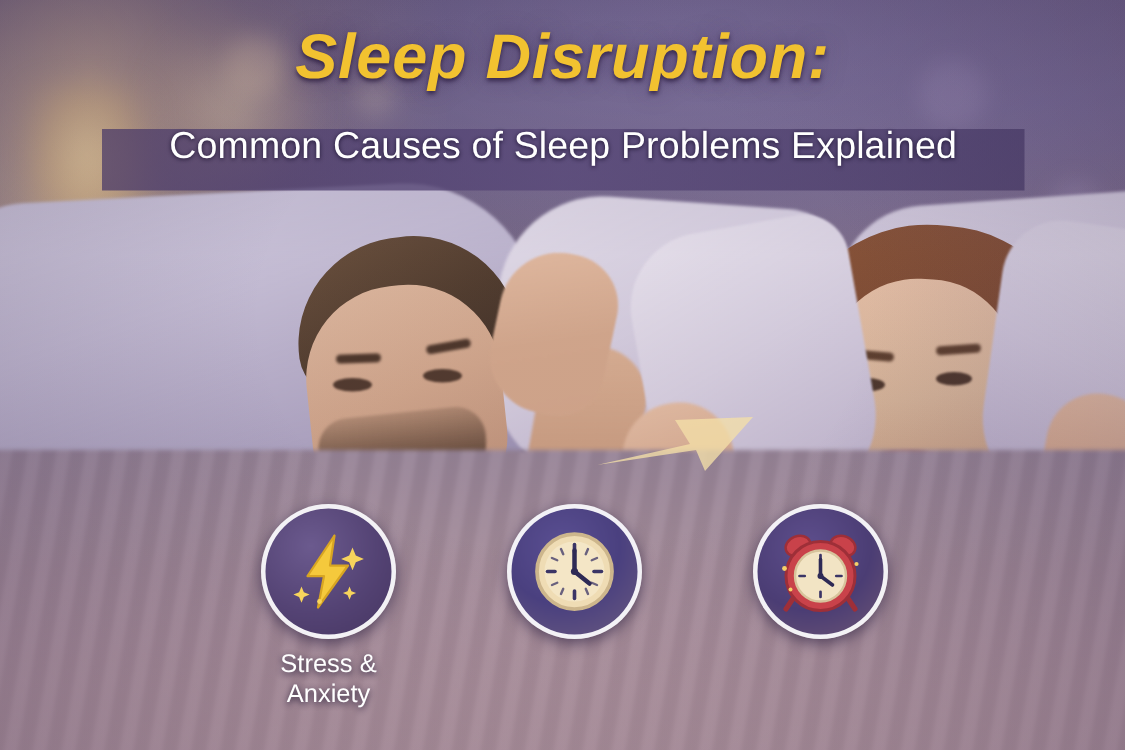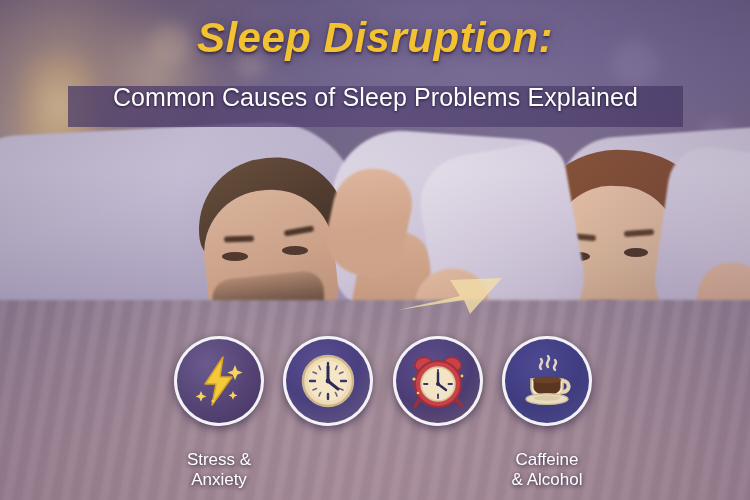--- a/index.html
+++ b/index.html
@@ -188,21 +188,21 @@
     border:3px solid rgba(255,255,255,.93);
     box-shadow:0 3px 9px rgba(30,18,55,.55);
     display:flex;align-items:center;justify-content:center;
     overflow:hidden;position:relative;
   }
   .c1{background:radial-gradient(circle at 36% 30%, #6b5a8e 0%, #544374 55%, #463561 100%);}
   .c2{background:radial-gradient(circle at 40% 30%, #5a4f92 0%, #4a407f 50%, #6a5a7e 100%);}
   .c3{background:radial-gradient(circle at 40% 30%, #5d4e8c 0%, #4b3d74 55%, #6d5573 100%);}
   .c4{background:radial-gradient(circle at 40% 30%, #4d4a93 0%, #3f3c80 55%, #514c86 100%);}
   .icon-label{
-    margin-top:24px;text-align:center;color:#ffffff;font-size:17px;line-height:20px;
+    margin-top:7px;text-align:center;color:#ffffff;font-size:17px;line-height:20px;
     text-shadow:0 1px 4px rgba(25,15,45,.9);white-space:pre-line;
   }
 </style>
 </head>
 <body>
 
 <div class="stage">
 
   <div class="bg">
     <div class="bg-wall"></div>
@@ -317,34 +317,15 @@
           <line x1="32" y1="35" x2="32" y2="24" stroke="#2E2A55" stroke-width="2.4" stroke-linecap="round"></line>
           <line x1="32" y1="35" x2="40" y2="41" stroke="#2E2A55" stroke-width="2.4" stroke-linecap="round"></line>
           <circle cx="32" cy="35" r="2" fill="#2E2A55"></circle>
           <circle cx="8" cy="30" r="1.6" fill="#F5D06A"></circle>
           <circle cx="56" cy="27" r="1.4" fill="#F5D06A"></circle>
           <circle cx="12" cy="44" r="1.3" fill="#F5D06A"></circle>
         </svg>
       </div>
     </div>
 
-    <div class="icon-item">
-      <div class="icon-circle c4">
-        <svg width="64" height="64" viewBox="0 0 64 64">
-          <g stroke="#F0E2C4" stroke-width="2.4" fill="none" stroke-linecap="round" opacity=".92">
-            <path d="M26 20 c-4-4 4-6 0-10"></path>
-            <path d="M33 18 c-4-5 4-7 0-11"></path>
-            <path d="M40 21 c-4-4 4-6 0-10"></path>
-          </g>
-          <path d="M16 30 h32 v9 a16 11 0 0 1 -32 0 Z" fill="#F3E7CB" stroke="#D3C09A" stroke-width="1.6"></path>
-          <path d="M18.5 31.5 h27 v6.5 a13.5 8.5 0 0 1 -27 0 Z" fill="#5A3520"></path>
-          <ellipse cx="32" cy="31" rx="14" ry="3.6" fill="#6B4227"></ellipse>
-          <path d="M48 32 c7 0 8 10 0 11" fill="none" stroke="#E6D6B2" stroke-width="4" stroke-linecap="round"></path>
-          <ellipse cx="32" cy="50" rx="21" ry="5.4" fill="#EADCBE" stroke="#CDBA94" stroke-width="1.4"></ellipse>
-          <ellipse cx="32" cy="49" rx="13" ry="2.8" fill="#DCCBA8"></ellipse>
-        </svg>
-      </div>
-      <div class="icon-label">Caffeine
-&amp; Alcohol</div>
-    </div>
 
   </div>
 </div>
 
 </body></html>

